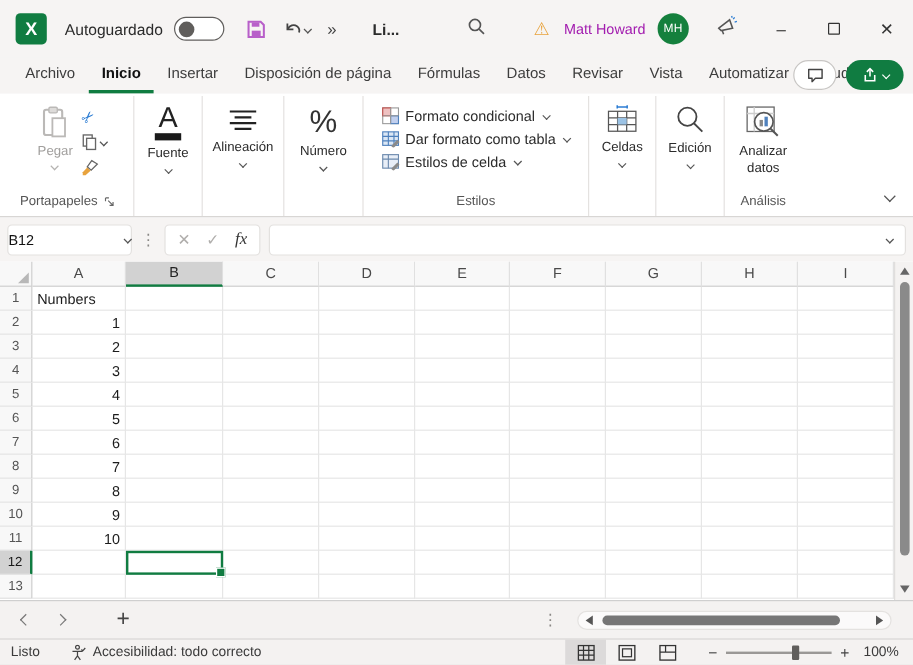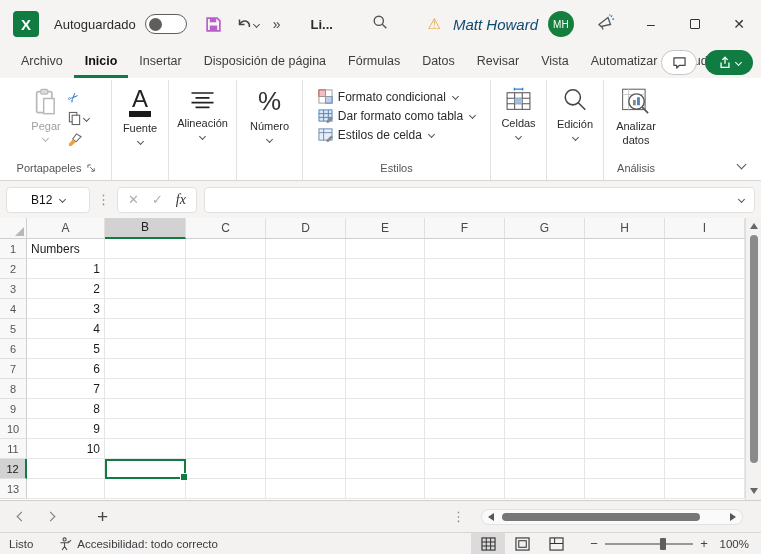--- a/index.html
+++ b/index.html
@@ -12,21 +12,21 @@
   .autosave-lbl { margin-left:15px; font-size:13px; color:#2b2b2b; }
   .toggle { margin-left:9px; width:42px; height:20px; border:1px solid #605e5c; border-radius:10px; background:#fff; position:relative; cursor:pointer; }
   .toggle .knob { position:absolute; left:3px; top:2.5px; width:13px; height:13px; border-radius:50%; background:#605e5c; }
   .qat { display:flex; align-items:center; margin-left:18px; gap:14px; }
   .qat .btn { display:flex; align-items:center; gap:2px; }
   .more-cmds { font-size:14px; color:#444; }
   .doc-title { margin-left:30px; font-size:13px; color:#2b2b2b;font-weight:bold; }
   .tb-right { margin-left:auto; display:flex; align-items:center; }
   .search-btn { margin-right:40px; }
   .warn { color:#e8a33d; font-size:15px; margin-right:12px; }
-  .user-name { font-size:15px; color:#0c4a6e; margin-right:10px;font-style:italic; }
+  .user-name { font-size:12px; color:#a21caf; margin-right:10px; }
   .avatar { width:26px; height:26px; border-radius:50%; background:#15803d; color:#fff; font-size:10px; display:flex; align-items:center; justify-content:center; letter-spacing:.3px; }
   .megaphone { margin:0 14px 0 22px; }
   .winbtn { width:44px; height:48px; display:flex; align-items:center; justify-content:center; color:#333; font-size:14px; cursor:pointer; }
   .maxbox { width:10px; height:10px; border:1.2px solid #333; border-radius:1px; }
 
   
   .tabrow { height:30px; display:flex; align-items:flex-end; padding-left:10px; background:#f6f4f3; flex:0 0 auto; position:relative; }
   .rtab { padding:0 11px; font-size:12.5px; color:#3d3d3d; height:30px; line-height:26px; border-bottom:3px solid transparent; cursor:pointer; white-space:nowrap; }
   .rtab.active { color:#111; font-weight:700; border-bottom-color:#107C41; }
   .tabrow-right { position:absolute; right:8px; top:2px; display:flex; gap:8px; align-items:center; }
@@ -52,21 +52,21 @@
   .font-A { font-size:24px; line-height:24px; color:#222; border-bottom:6px solid #1a1a1a; padding:0 3px 0; font-weight:400; }
   .pct { font-size:26px; font-weight:300; color:#333; line-height:28px; }
   .styles-rows { display:flex; flex-direction:column; align-items:flex-start; gap:4px; padding:7px 8px 0; }
   .style-item { display:flex; align-items:center; gap:5px; font-size:12px; color:#2b2b2b; cursor:pointer; white-space:nowrap; }
   .style-item .cdown { margin-left:2px; }
   .analyze-lbl { font-size:11px; color:#2b2b2b; text-align:center; line-height:1.25; margin-top:4px; }
   .collapse-chip { position:absolute; right:16px; bottom:8px; cursor:pointer; }
 
   
   .fbar { height:37px; background:#f6f4f3; display:flex; align-items:center; padding:0 6px; gap:7px; flex:0 0 auto; }
-  .namebox { width:84px; height:26px; background:#fff; border:1px solid #e3e1df; border-radius:4px; display:flex; align-items:center; padding:0 24px; font-size:12px; color:#111; cursor:text; }
+  .namebox { width:104px; height:26px; background:#fff; border:1px solid #e3e1df; border-radius:4px; display:flex; align-items:center; padding:0 0; font-size:12px; color:#111; cursor:text; }
   .namebox .cdown { margin-left:auto; }
   .vdots { color:#8a8886; font-size:13px; letter-spacing:0; }
   .fbuttons { height:26px; background:#fff; border:1px solid #e3e1df; border-radius:4px; display:flex; align-items:center; gap:13px; padding:0 10px; }
   .fb-x,.fb-ck { color:#b0aeac; font-size:13px; cursor:pointer; }
   .fb-fx { font-family:"Liberation Serif",serif; font-style:italic; font-size:14px; color:#333; cursor:pointer; }
   .finput { flex:1; height:26px; background:#fff; border:1px solid #e3e1df; border-radius:4px; display:flex; align-items:center; padding:0 10px; font-size:12px; color:#111; cursor:text; }
   .finput .cdown { margin-left:auto; }
 
   
   .grid { height:282px; background:#fff; position:relative; flex:0 0 auto; overflow:hidden; }

